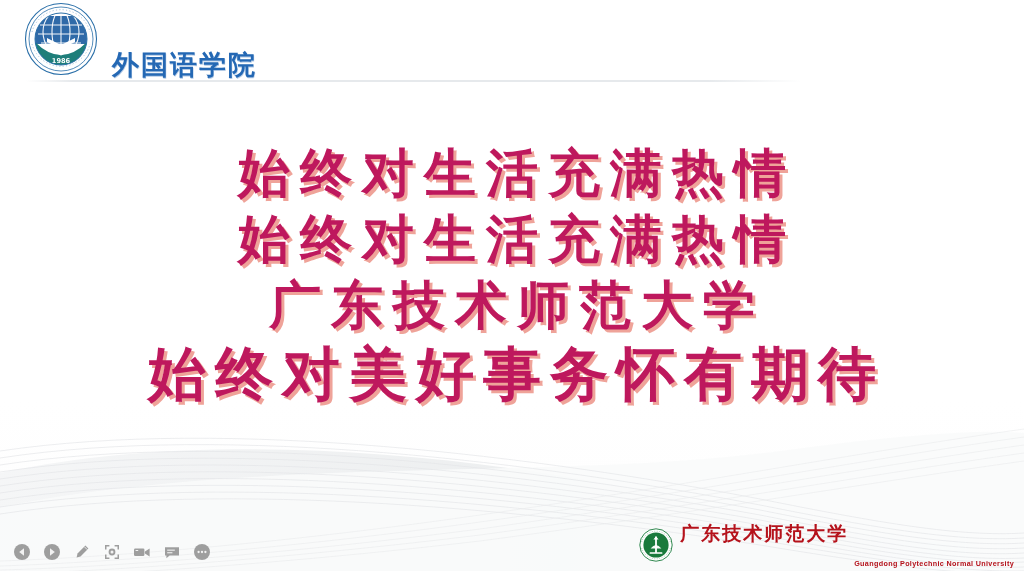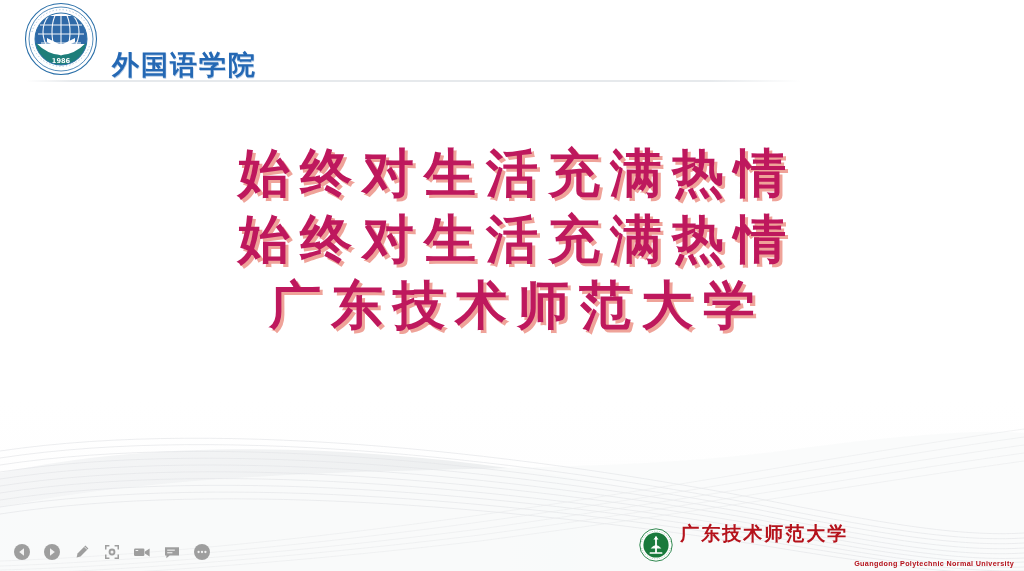--- a/index.html
+++ b/index.html
@@ -215,20 +215,21 @@
 
     <div class="school-name">外国语学院</div>
 
     <div class="header-rule"></div>
   </div>
 
   <div class="slogan">
     <div class="slogan-line size-normal">始终对生活充满热情</div>
     <div class="slogan-line size-normal">始终对生活充满热情</div>
     <div class="slogan-line size-normal">广东技术师范大学</div>
+    <div class="slogan-line size-large">始终对美好事务怀有期待</div>
   </div>
 
   <div class="wave-band">
     <svg viewBox="0 0 1024 160" width="1024" height="160" preserveAspectRatio="none">
       <defs>
         <linearGradient id="swoosh" x1="0" y1="0" x2="1" y2="0">
           <stop offset="0%" stop-color="#f4f5f6" stop-opacity="0.9"></stop>
           <stop offset="55%" stop-color="#eceeef" stop-opacity="1"></stop>
           <stop offset="100%" stop-color="#f7f8f9" stop-opacity="0.85"></stop>
         </linearGradient>

